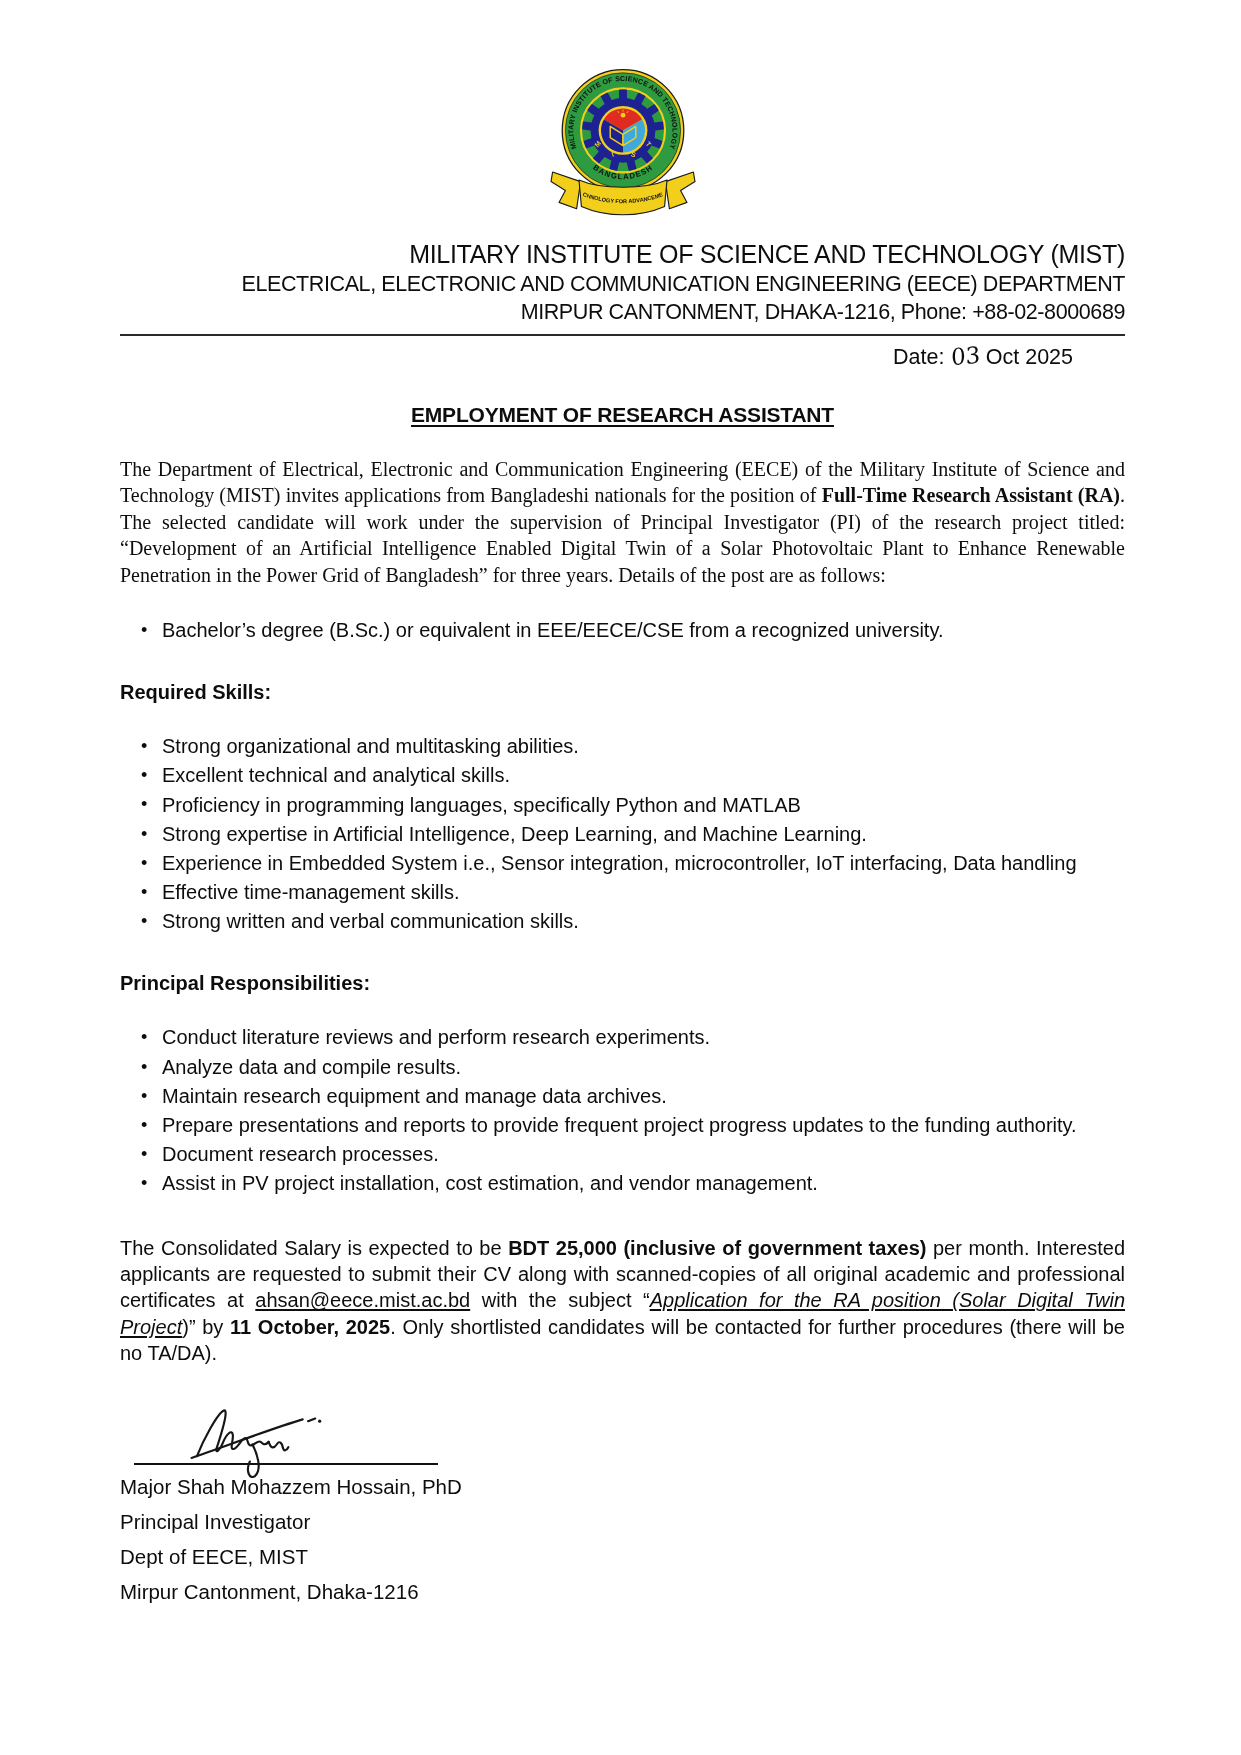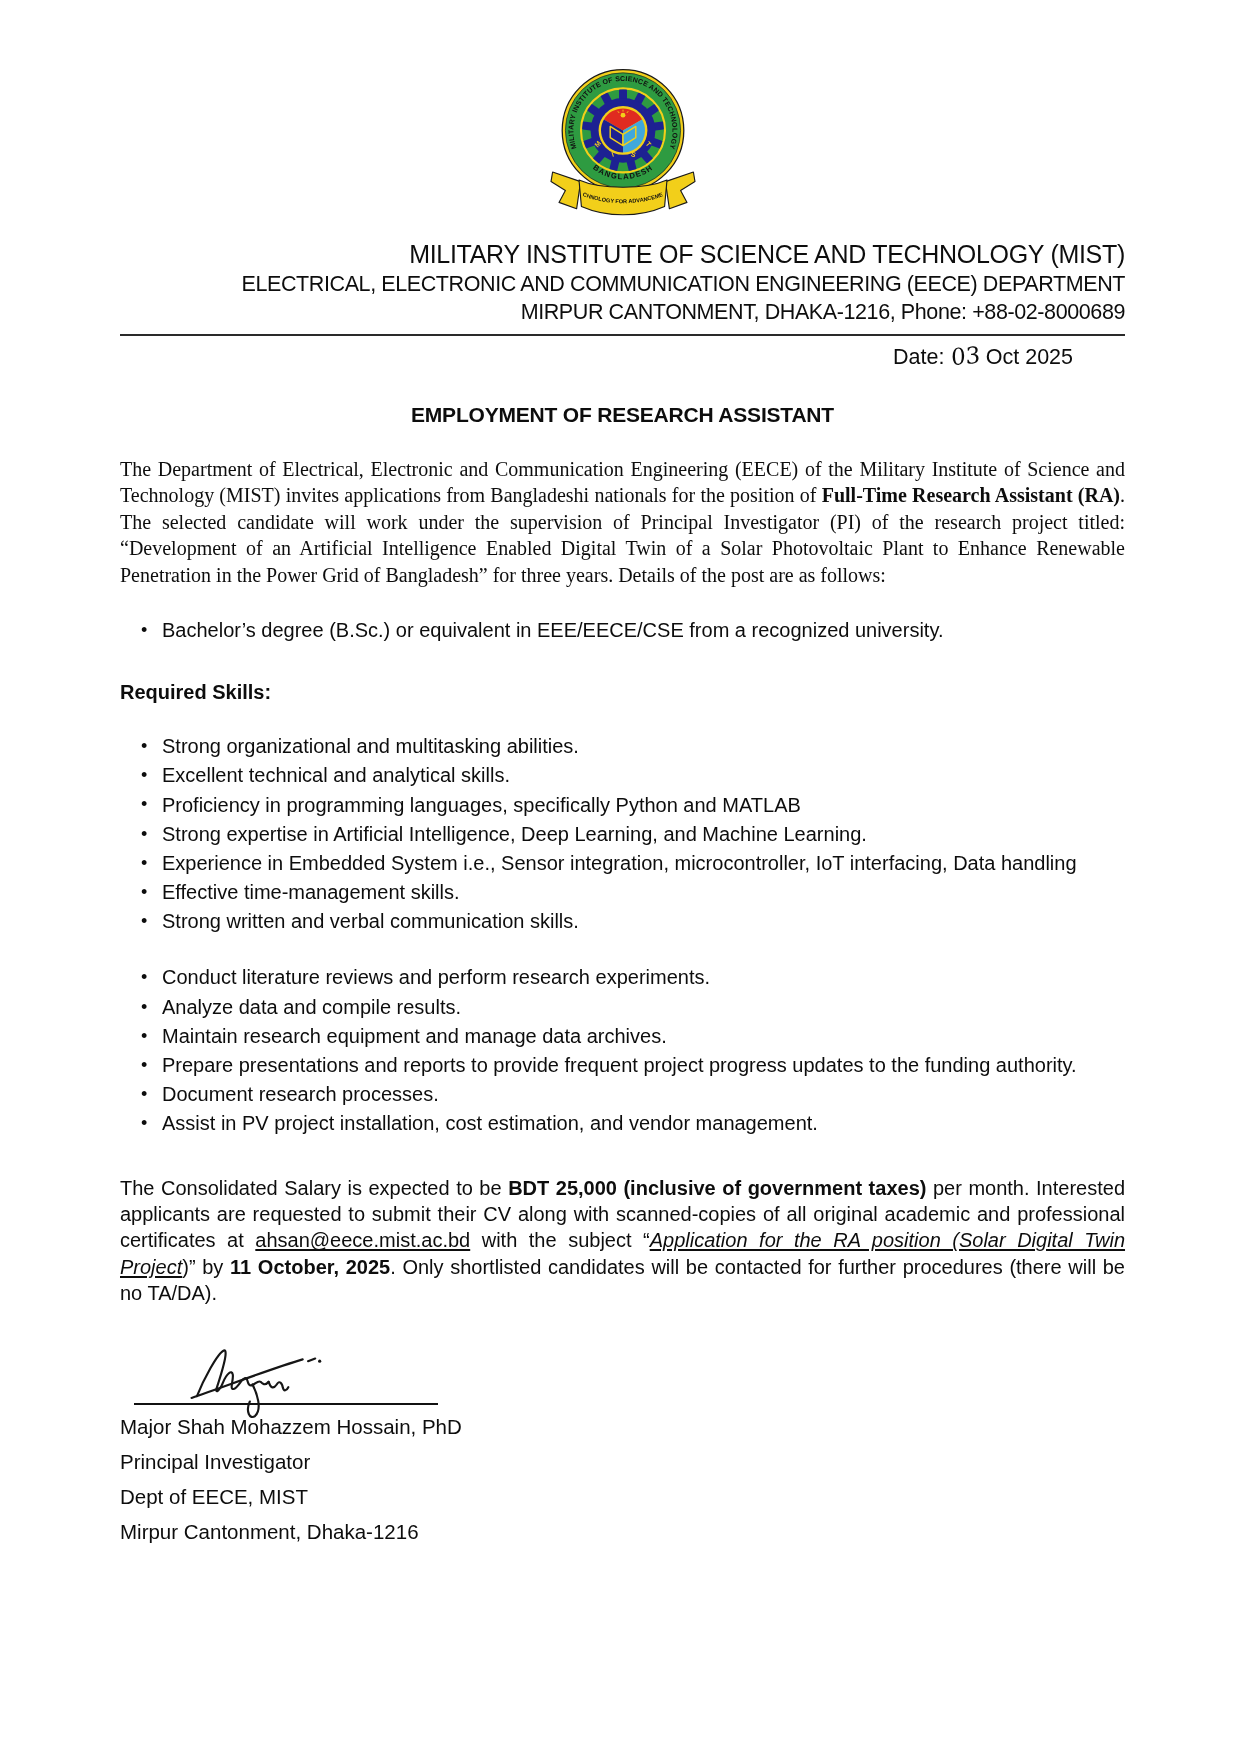--- a/index.html
+++ b/index.html
@@ -30,21 +30,21 @@
   }
   .hand {
     display: inline-block;
     font-family: "DejaVu Serif", serif;
     font-size: 23px;
     transform: rotate(-5deg) skewX(-4deg);
     margin: 0 5px 0 7px;
   }
   .doc-title {
     text-align: center; font-weight: bold; font-size: 21px;
-    text-underline-offset: 3px;
+    text-decoration: underline; text-underline-offset: 3px;
     margin-top: 33px; letter-spacing: -0.2px;
   }
   .para {
     font-size: 20px; line-height: 1.32; text-align: justify; margin: 0;
   }
   .intro { margin-top: 29px; font-family: Liberation Serif, serif; }
   .closing { margin-top: 37px; }
   .h2 { font-weight: bold; font-size: 20px; margin: 37px 0 0 0; }
   ul.bullets { list-style: none; margin: 29px 0 0 0; padding: 0; }
   ul.bullets li {
@@ -158,20 +158,21 @@
   <ul class="bullets">
       <li><span class="bullet-dot">•</span><span class="li-text">Strong organizational and multitasking abilities.</span></li>
       <li><span class="bullet-dot">•</span><span class="li-text">Excellent technical and analytical skills.</span></li>
       <li><span class="bullet-dot">•</span><span class="li-text">Proficiency in programming languages, specifically Python and MATLAB</span></li>
       <li><span class="bullet-dot">•</span><span class="li-text">Strong expertise in Artificial Intelligence, Deep Learning, and Machine Learning.</span></li>
       <li><span class="bullet-dot">•</span><span class="li-text">Experience in Embedded System i.e., Sensor integration, microcontroller, IoT interfacing, Data handling</span></li>
       <li><span class="bullet-dot">•</span><span class="li-text">Effective time-management skills.</span></li>
       <li><span class="bullet-dot">•</span><span class="li-text">Strong written and verbal communication skills.</span></li>
     </ul>
 
+  <div class="h2">Principal Responsibilities:</div>
   <ul class="bullets">
       <li><span class="bullet-dot">•</span><span class="li-text">Conduct literature reviews and perform research experiments.</span></li>
       <li><span class="bullet-dot">•</span><span class="li-text">Analyze data and compile results.</span></li>
       <li><span class="bullet-dot">•</span><span class="li-text">Maintain research equipment and manage data archives.</span></li>
       <li><span class="bullet-dot">•</span><span class="li-text">Prepare presentations and reports to provide frequent project progress updates to the funding authority.</span></li>
       <li><span class="bullet-dot">•</span><span class="li-text">Document research processes.</span></li>
       <li><span class="bullet-dot">•</span><span class="li-text">Assist in PV project installation, cost estimation, and vendor management.</span></li>
     </ul>
 
   <p class="para closing"><span>The Consolidated Salary is expected to be </span><b>BDT 25,000 (inclusive of government taxes)</b><span> per month. Interested applicants are requested to submit their CV along with scanned-copies of all original academic and professional certificates at </span><u>ahsan@eece.mist.ac.bd</u><span> with the subject “</span><u><i>Application for the RA position (Solar Digital Twin Project</i></u><span>)” by </span><b>11 October, 2025</b><span>. Only shortlisted candidates will be contacted for further procedures (there will be no TA/DA).</span></p>

